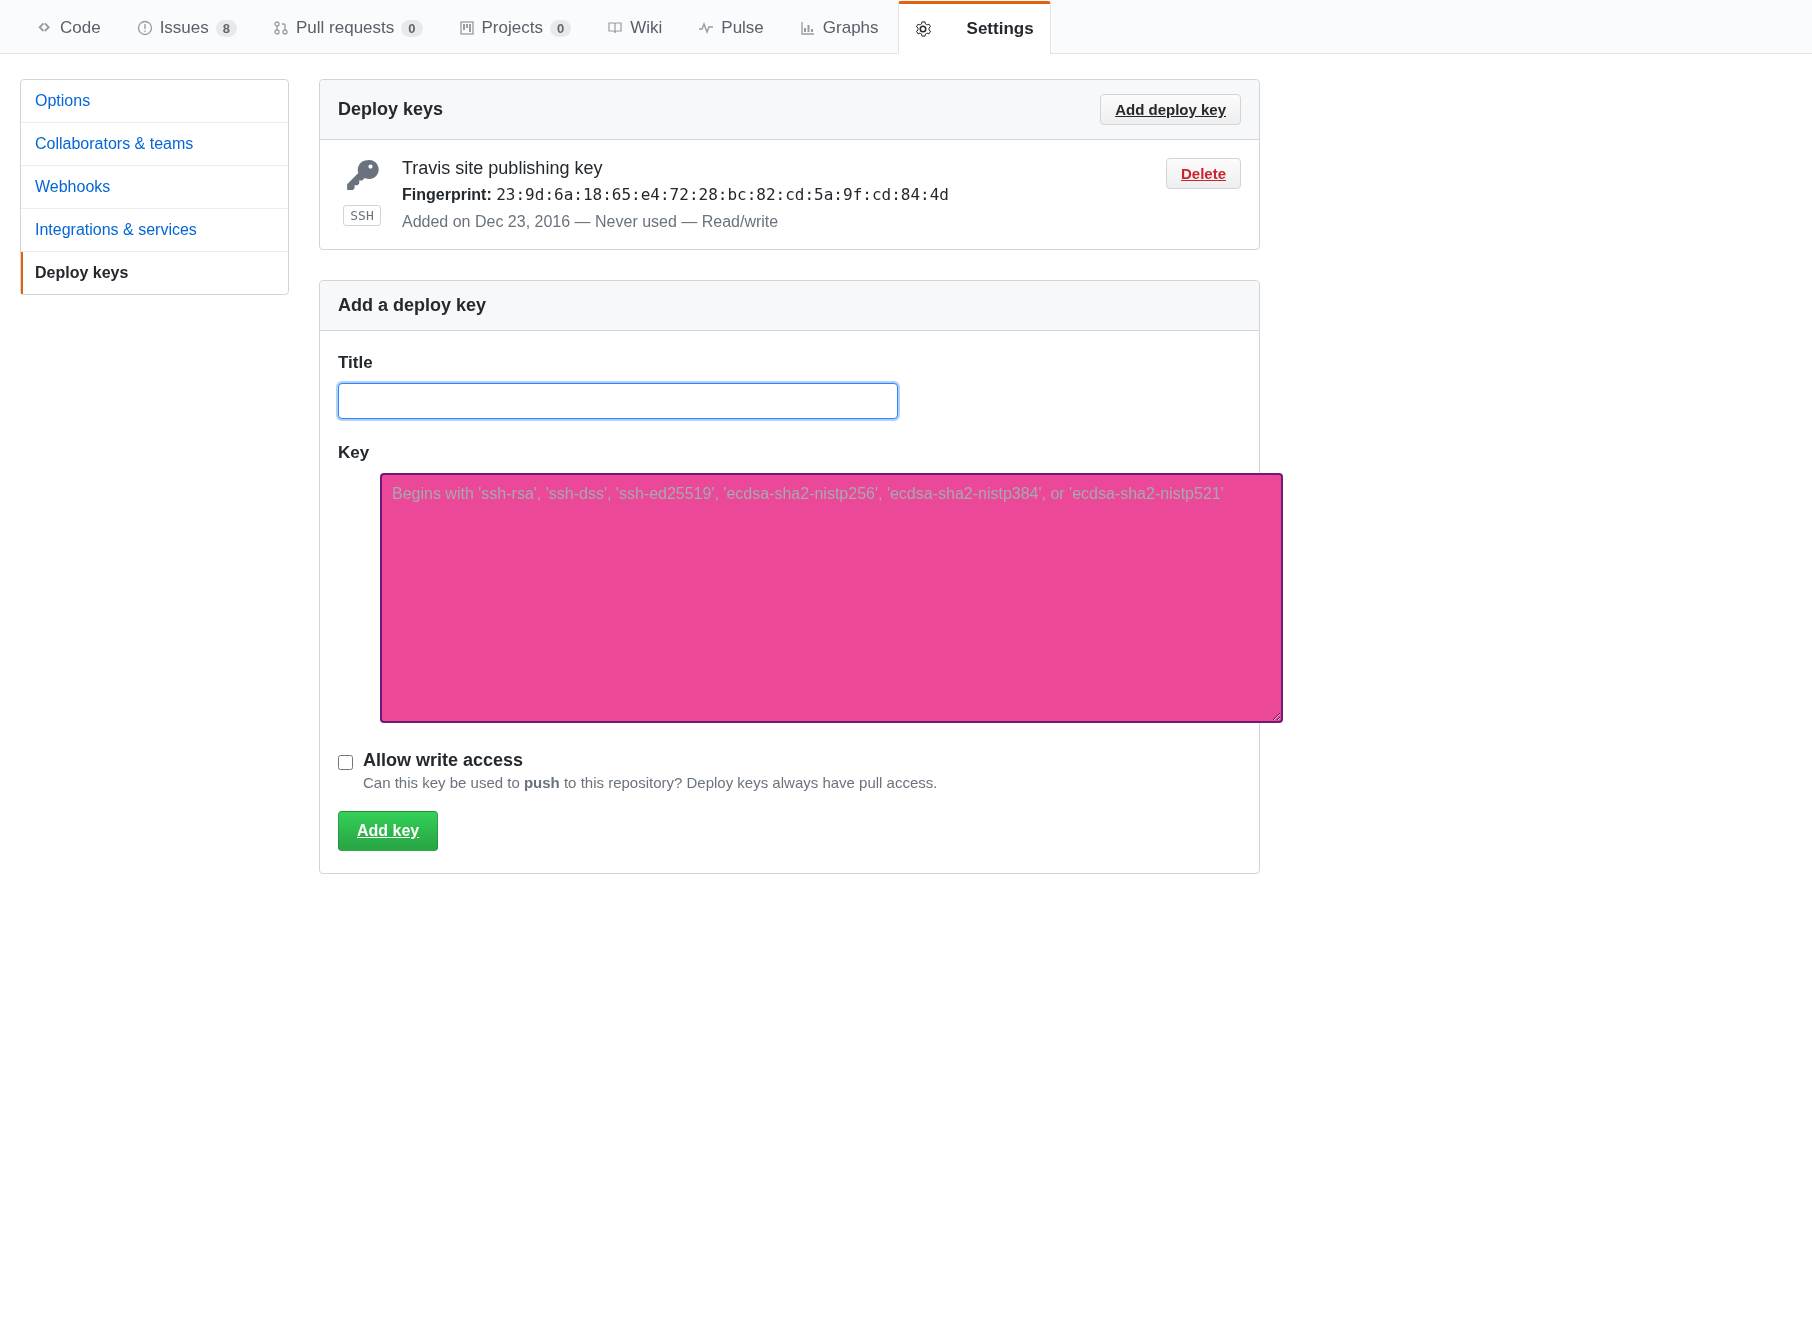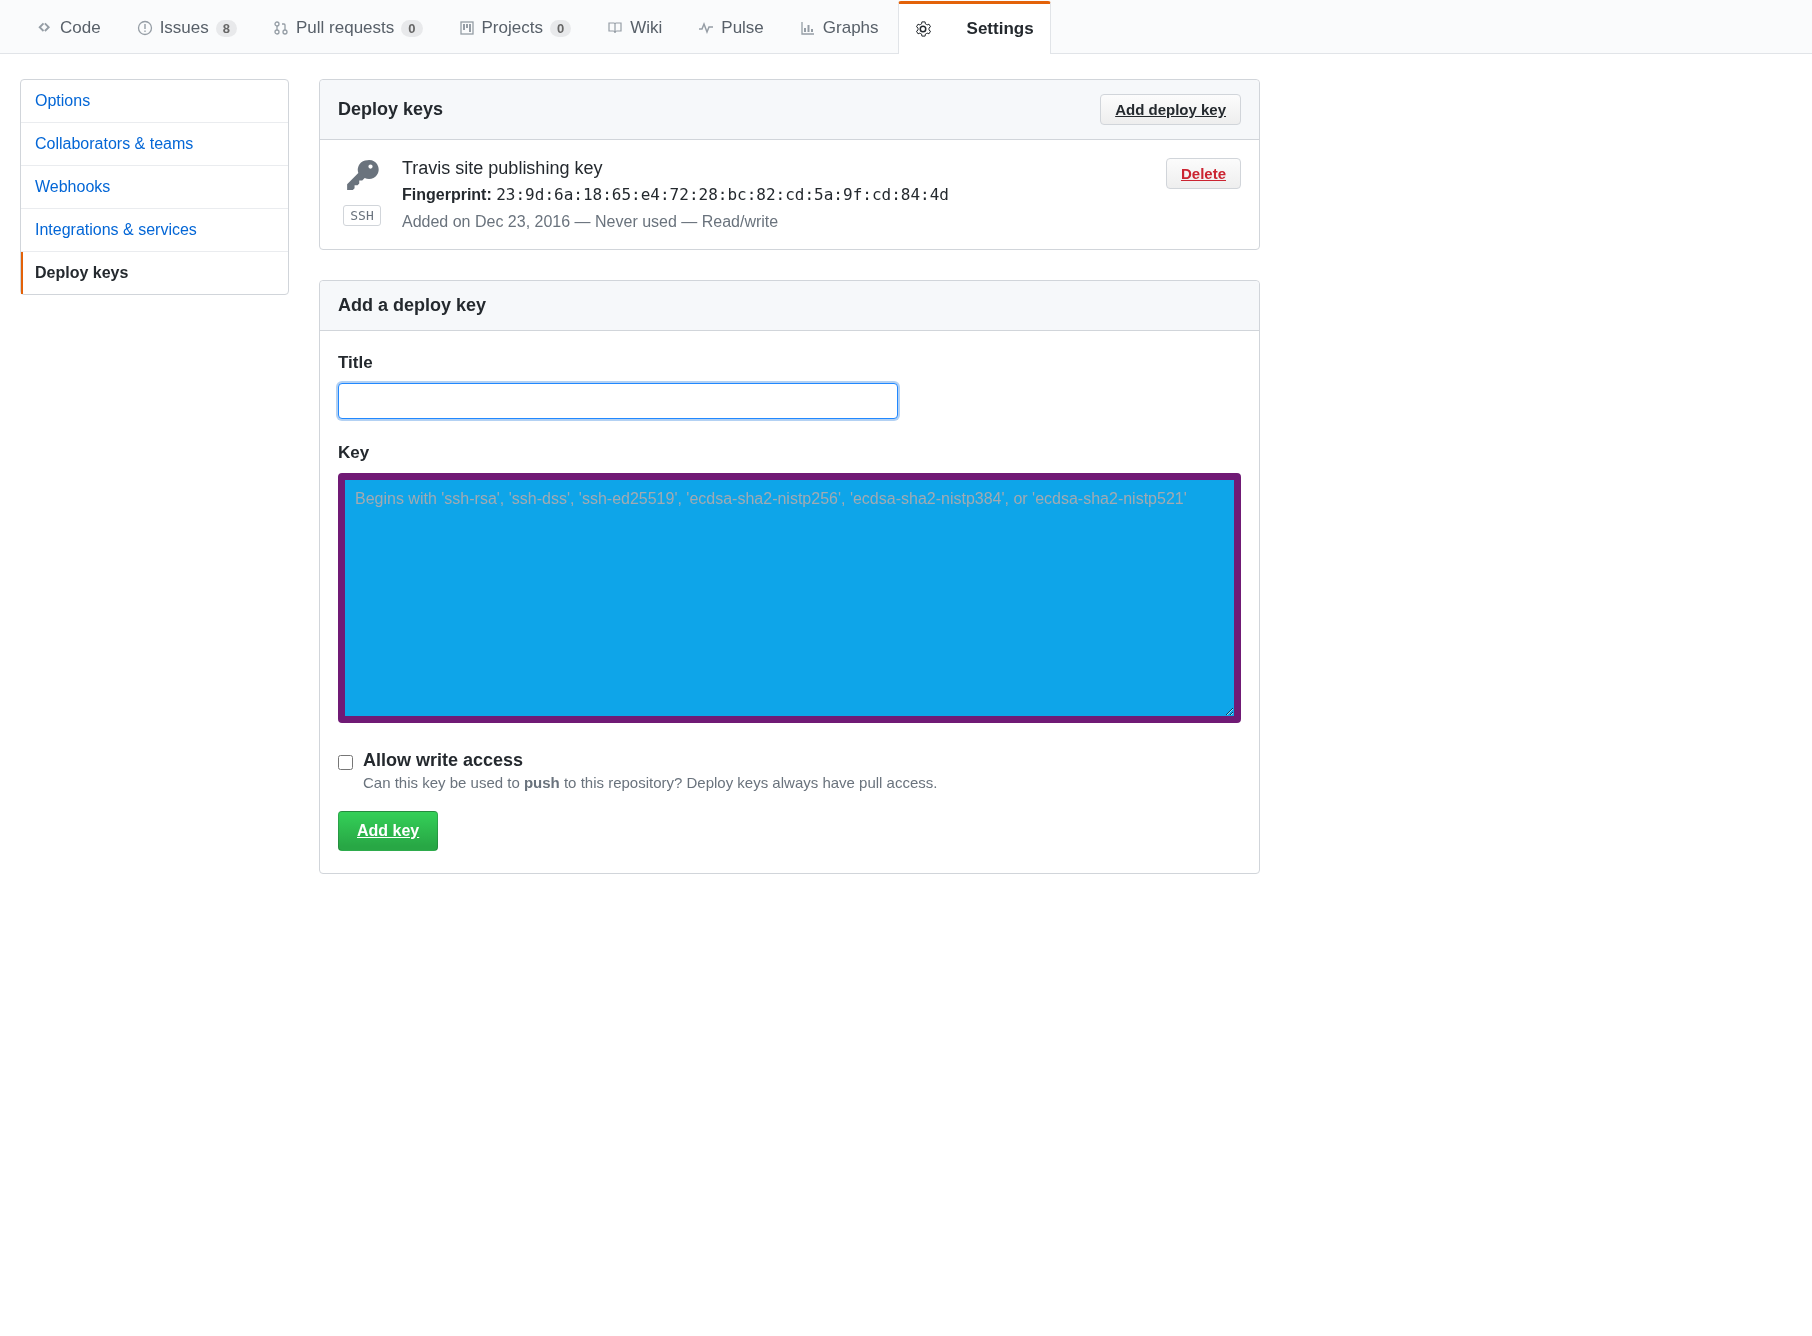--- a/index.html
+++ b/index.html
@@ -169,26 +169,27 @@
     .text-input.focused {
       border-color: #2188ff;
       box-shadow: 0 0 0 2px rgba(3,102,214,0.3);
       outline: none;
     }
     .textarea {
       width: 100%;
       min-height: 250px;
       padding: 10px;
       font-size: 16px;
-      border: 7px solid #701a75;
-      border-radius: 4px;
-      background: #0ea5e9;
+      border: 2px solid #701a75;
+      border-radius: 4px;
+      background: #ec4899;
       color: #24292e;
       font-family: inherit;
       resize: vertical;
+      margin-left: 42px;
     }
     .textarea::placeholder { color: #a3aab1; }
     .check-row { display: flex; align-items: flex-start; gap: 10px; margin-bottom: 20px; }
     .check-text-title { font-weight: 600; font-size: 18px; }
     .check-text-desc { color: #6a737d; font-size: 15px; margin-top: 3px; }
     .check-text-desc b { font-weight: 600; color:#6a737d;}
     input[type=checkbox]{ width:15px;height:15px;margin-top:5px;}
   </style>
 </head>
 <body>

